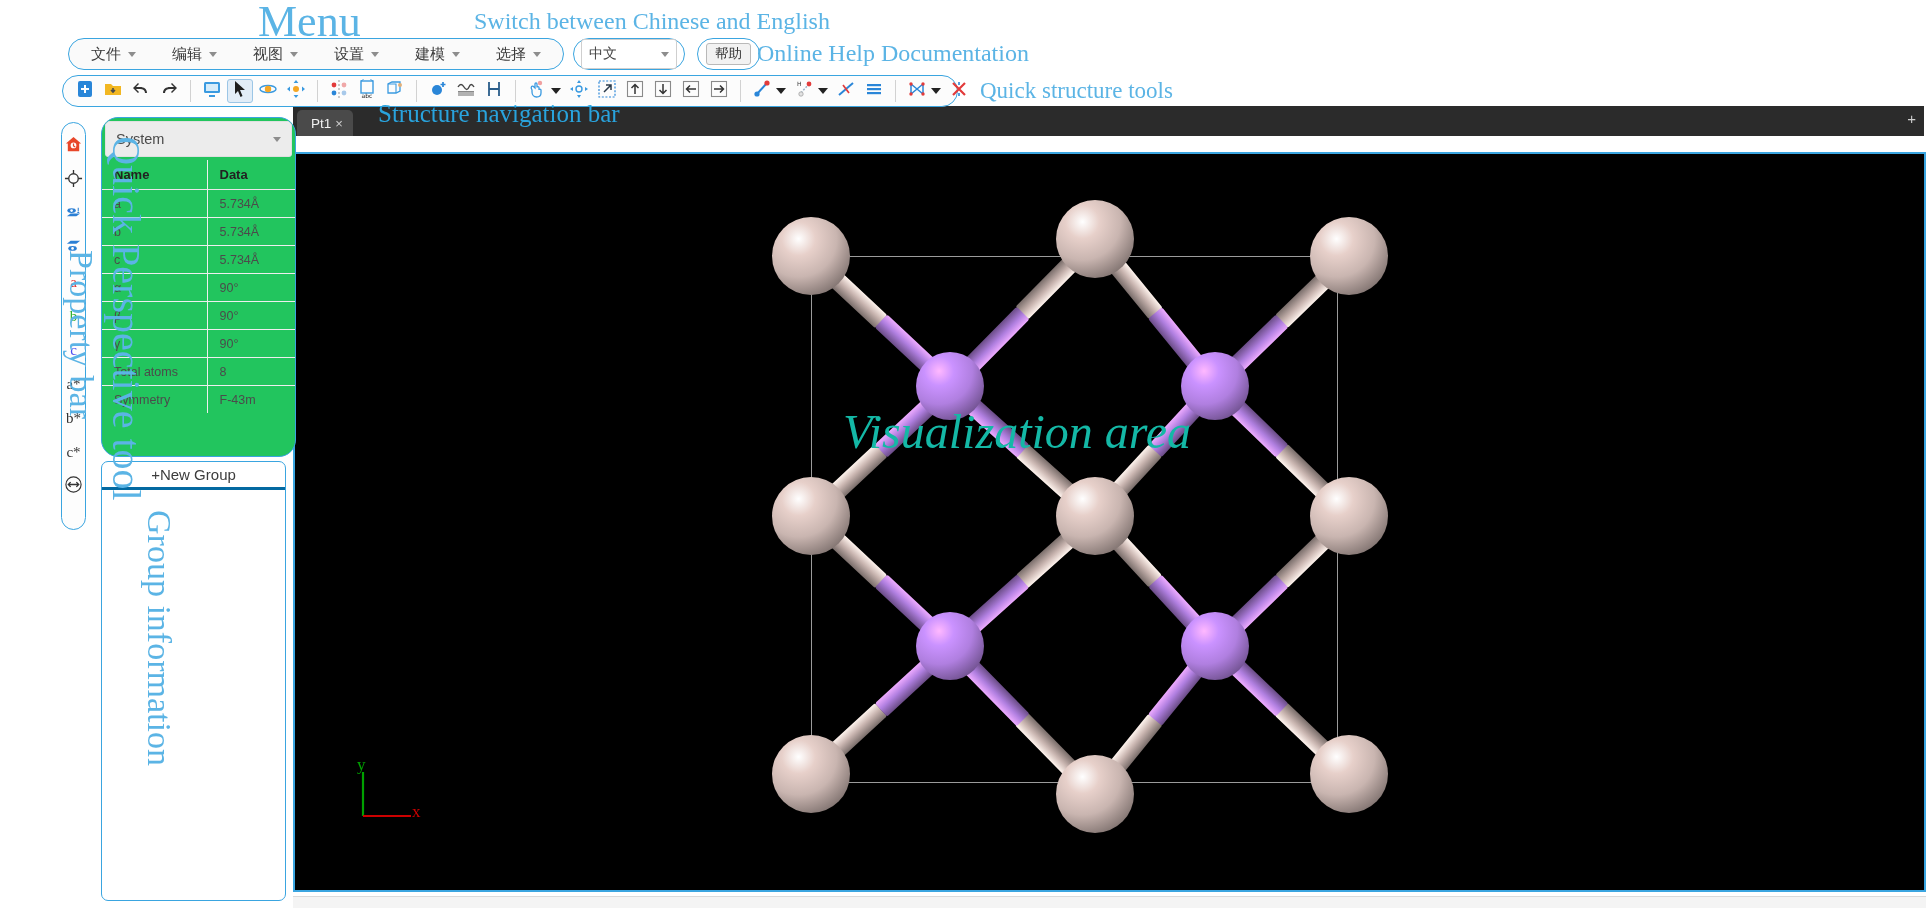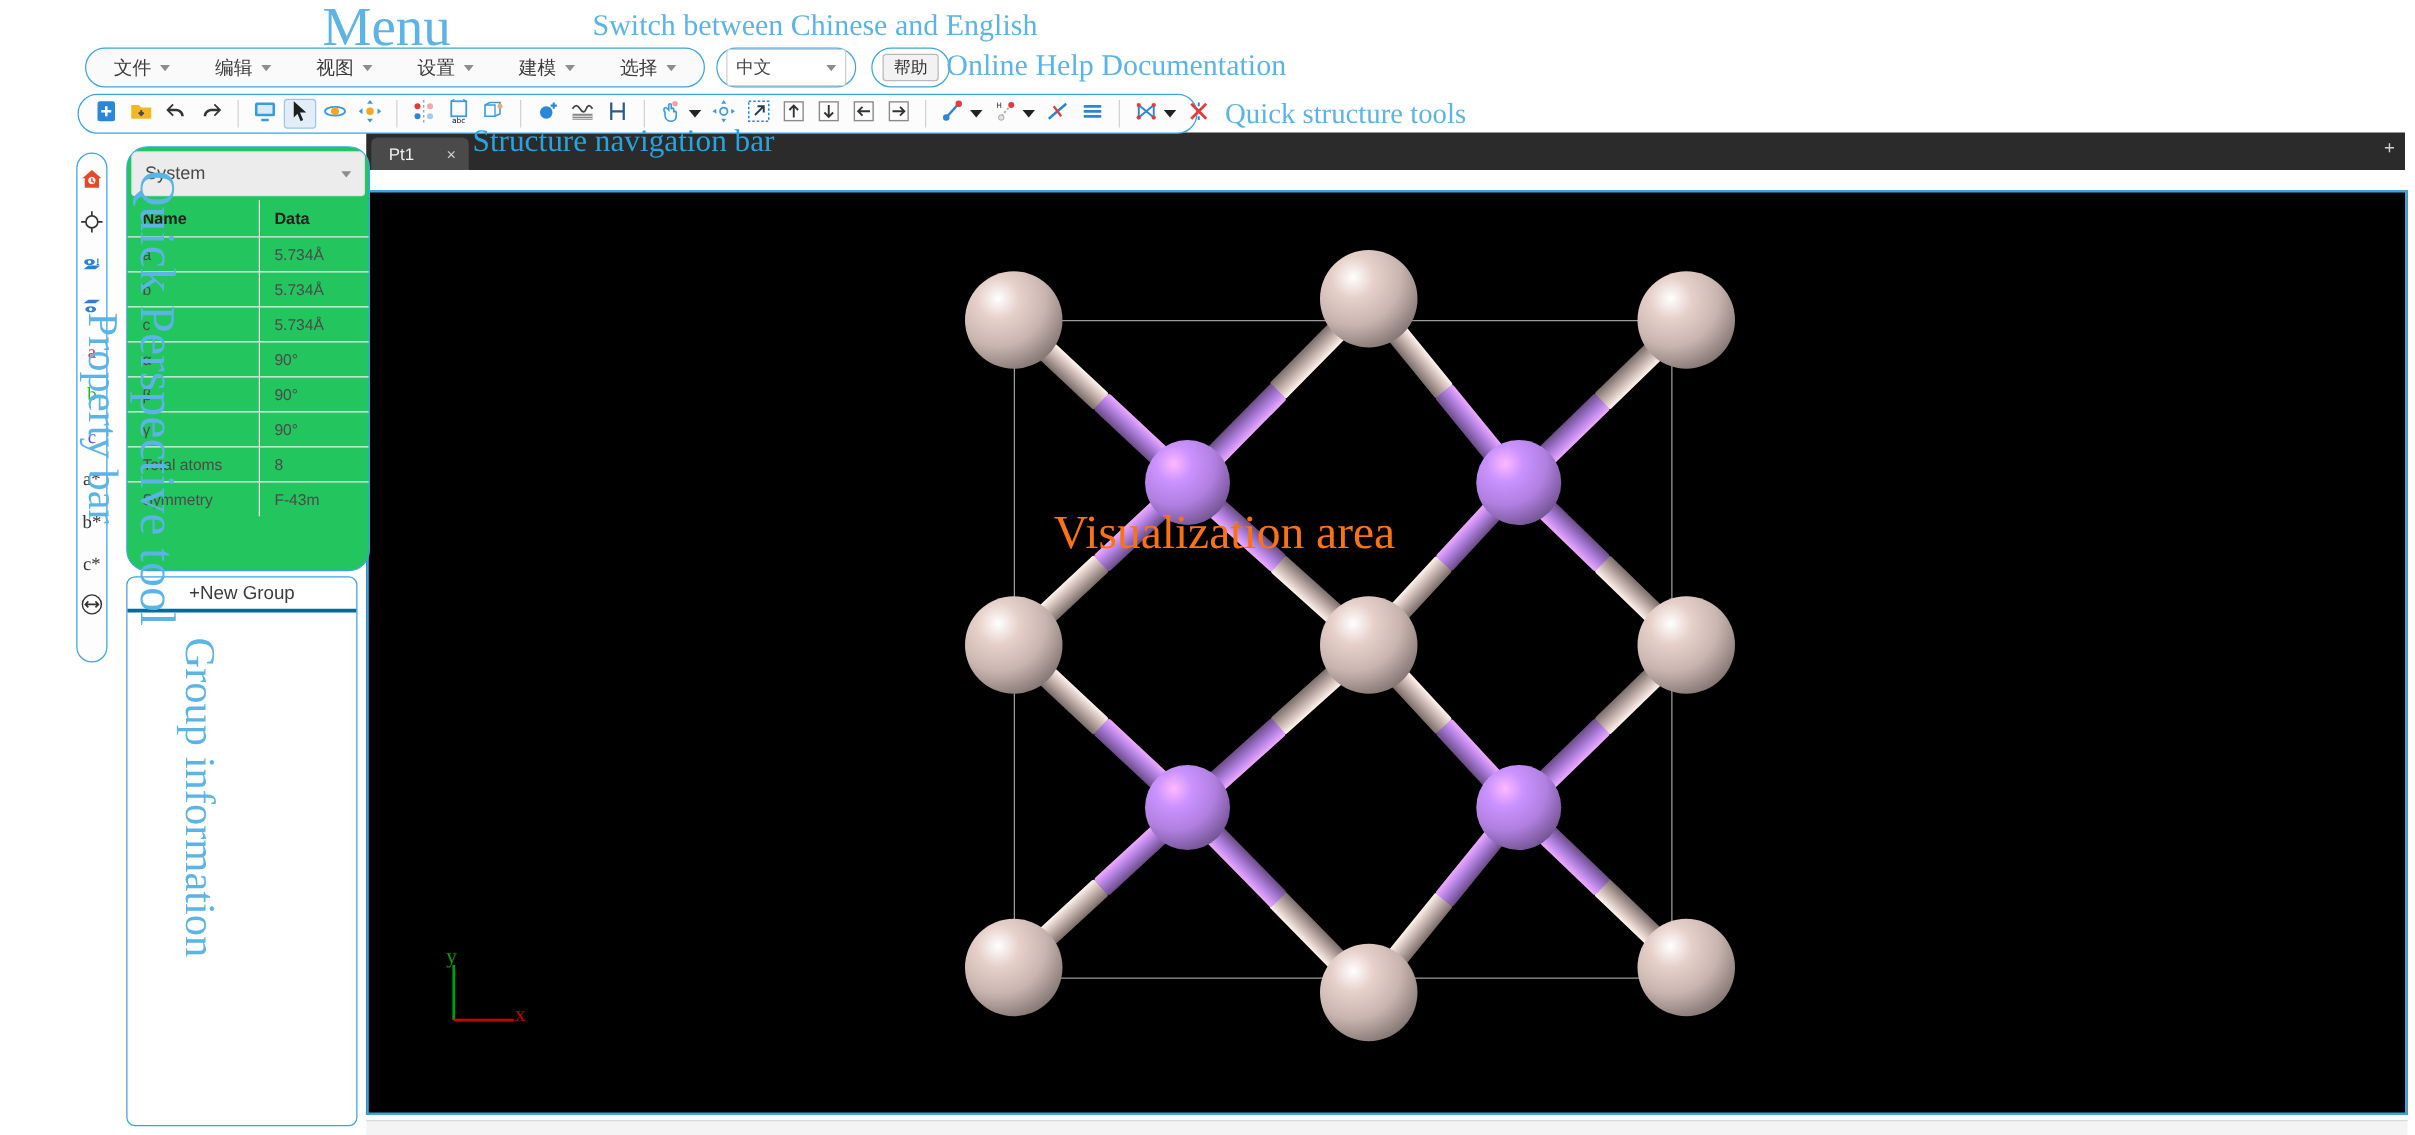--- a/index.html
+++ b/index.html
@@ -173,21 +173,21 @@
     width:1631px; height:30px;
     background:#2b2b2b;
     display:flex; align-items:flex-end;
     z-index:10;
   }
   .tab {
     height:26px; margin-left:4px;
     padding:0 10px 0 14px;
     background:#4a4a4a;
     border-top-left-radius:5px; border-top-right-radius:5px;
-    display:flex; align-items:center; gap:26px;
+    display:flex; align-items:center; gap:4px;
     color:#f1f1f1; font-size:13.5px;
     cursor:pointer;
   }
   .tab-close { color:#cfcfcf; font-size:13px; cursor:pointer; }
   .tab-plus {
     position:absolute; right:8px; top:4px;
     color:#cfcfcf; font-size:15px; cursor:pointer;
   }
 
   .viewport {
@@ -211,22 +211,22 @@
   .atom {
     position:absolute; border-radius:50%;
   }
   .bond { position:absolute; transform-origin: 0 50%; border-radius:2px; }
 
   .axis-ind { position:absolute; z-index:8; }
   .axis-lbl { position:absolute; font-size:17px; font-family:"Liberation Serif", serif; }
 
   .vis-anno {
     position:absolute; z-index:9;
-    color:#f97316; font-family:"Liberation Serif", serif;
-    font-size:38px; white-space:nowrap; pointer-events:none;
+    color:#14b8a6; font-family:"Liberation Serif", serif;
+    font-size:48px; white-space:nowrap; pointer-events:none;font-style:italic;
   }
 
   .statusbar {
     position:absolute; left:293px; top:896px; width:1633px; height:12px;
     background:#f4f4f4; border-top:1px solid #dadada; z-index:4;
   }
 </style>
 </head>
 <body>
 

